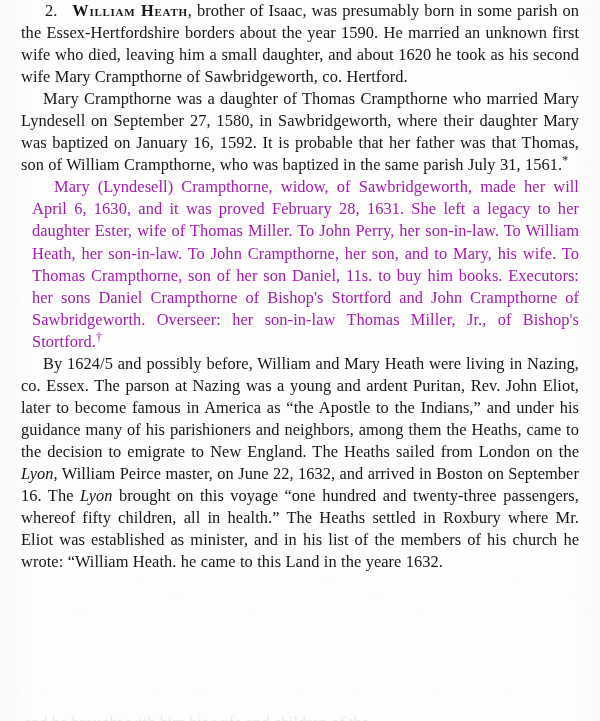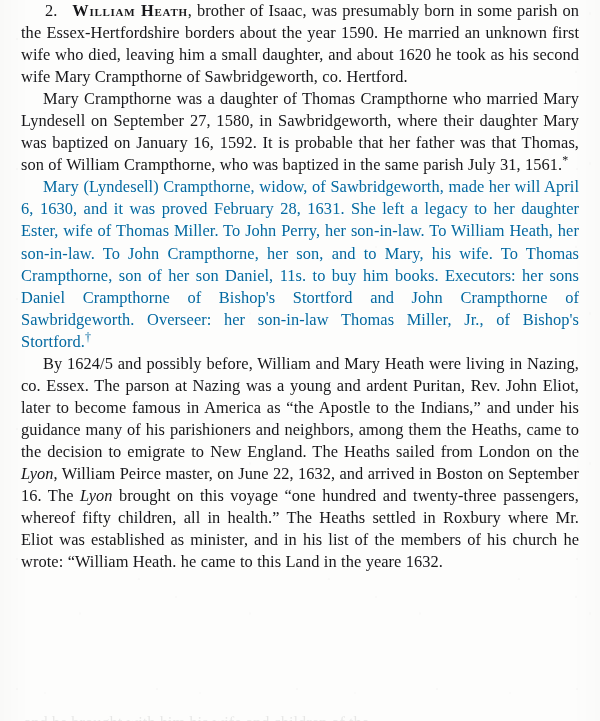--- a/index.html
+++ b/index.html
@@ -59,21 +59,21 @@
     letter-spacing: .004em;
     word-spacing: .012em;
     -webkit-font-smoothing: antialiased;
     text-rendering: optimizeLegibility;
   }
 
   p.first { text-indent: 24px; }
   p.indent { text-indent: 22px; }
 
   
-  p.faded { color: #0369a1; }
+  p.faded { color: #a21caf; margin-left: 11px; }
 
   .smallcaps {
     font-variant: small-caps;
     letter-spacing: .045em;
     font-weight: 600;
   }
   .ital { font-style: italic; }
   .ftn {
     font-size: 12px;
     vertical-align: super;

